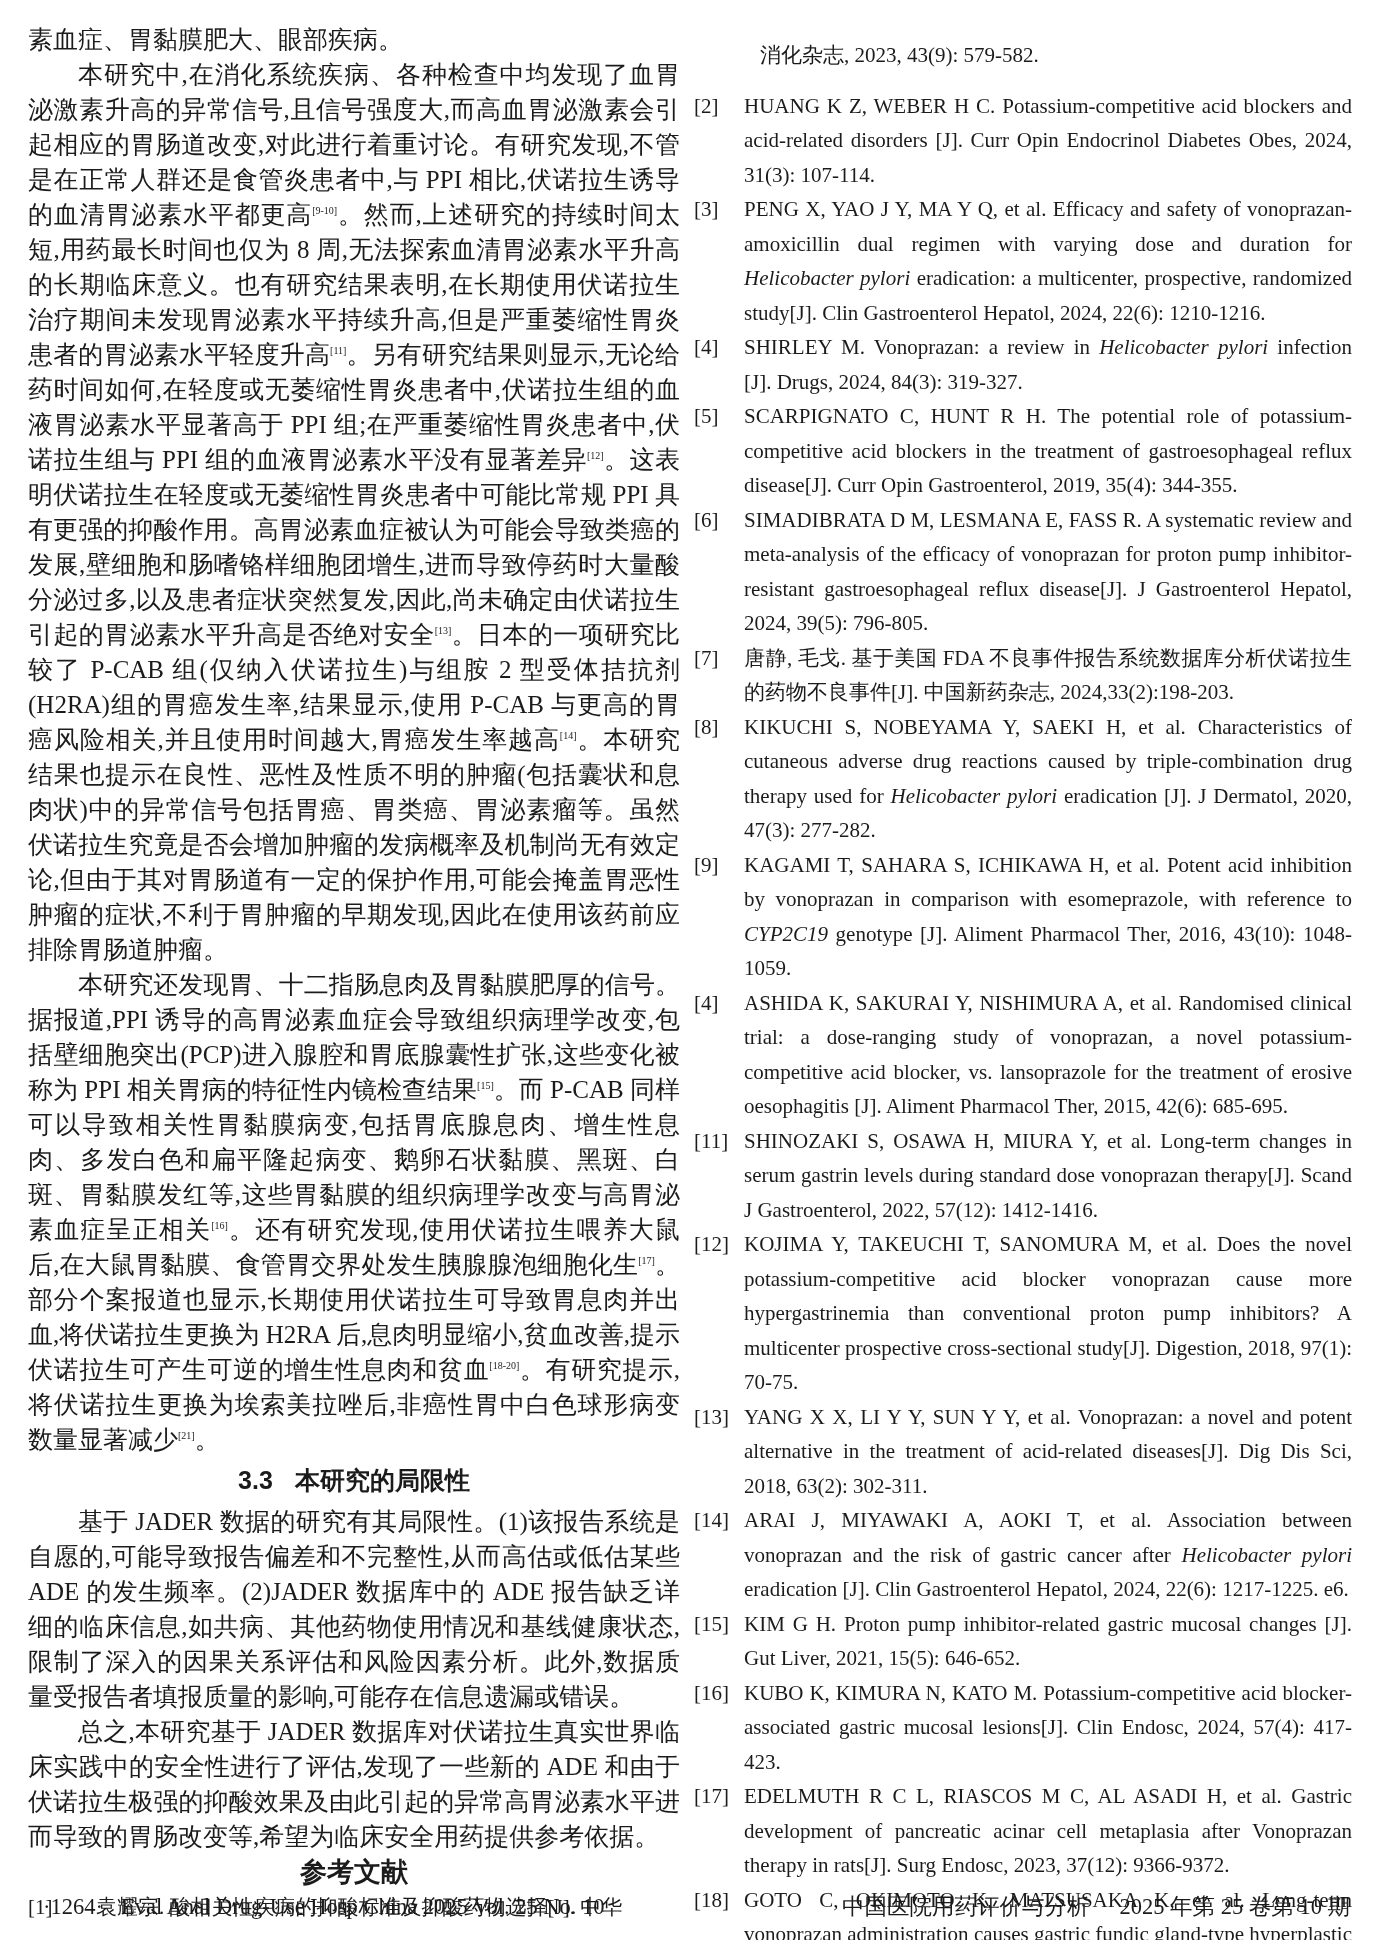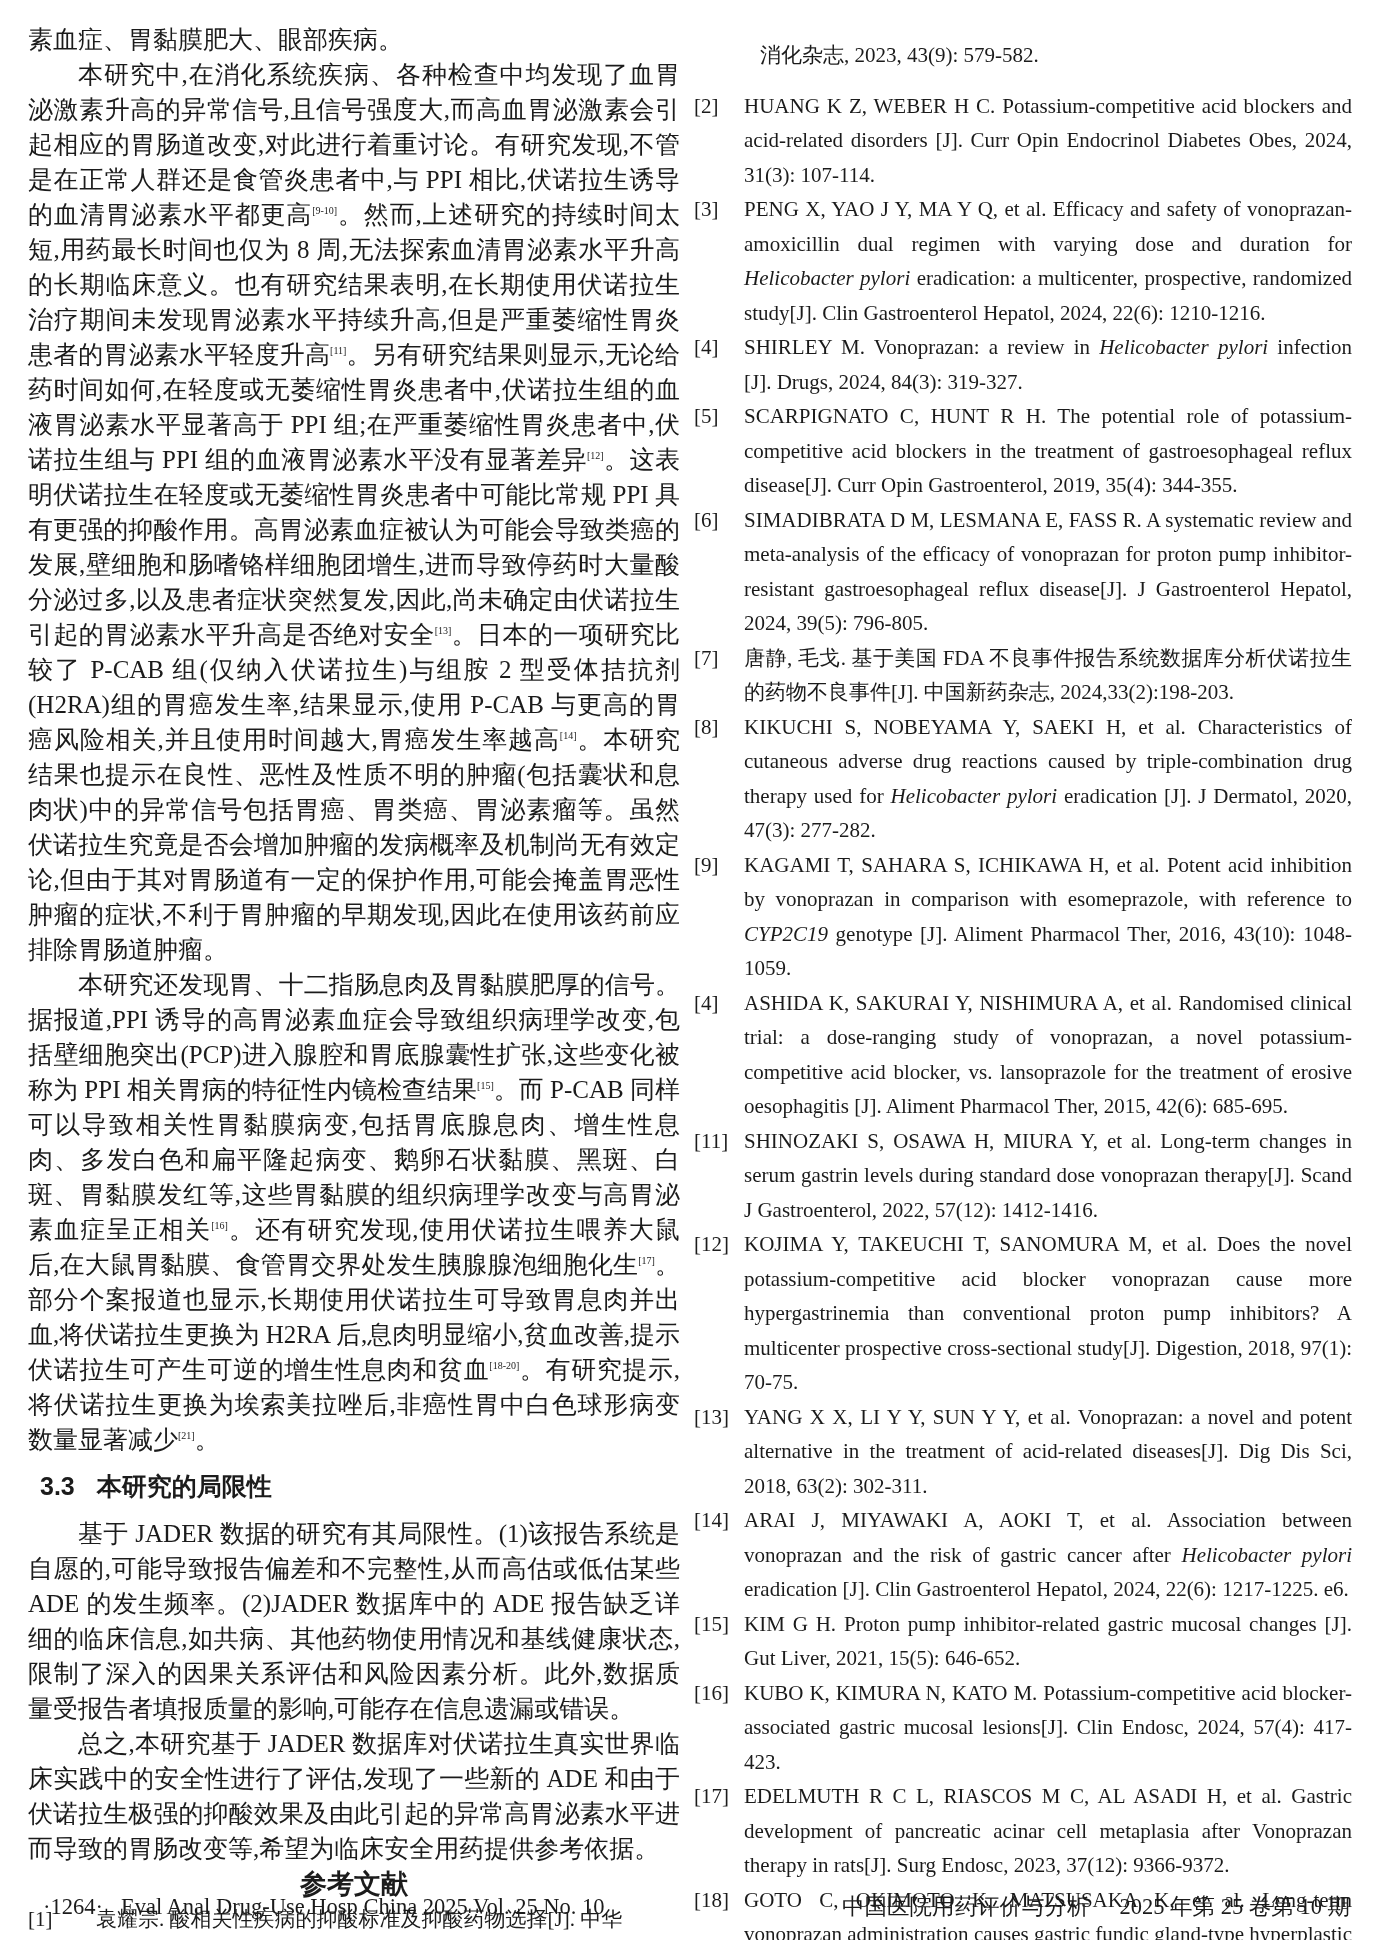--- a/index.html
+++ b/index.html
@@ -14,23 +14,23 @@
   .page { position: absolute; inset: 0; padding: 22px 23px 0 28px; box-sizing: border-box; }
   .columns { display: flex; gap: 14px; }
   .col { box-sizing: border-box; }
   .col-left  { width: 652px; font-size: 25px; line-height: 35px; text-align: justify; }
   .col-right { width: 658px; font-size: 21px; line-height: 34.5px; text-align: justify; }
 
   .body-p { margin: 0; text-indent: 2em; }
   .body-p.no-indent { text-indent: 0; }
 
   .sub-heading {
-    margin: 12px; font-size: 25px; line-height: 35px; font-weight: bold;
+    margin: 6px; font-size: 25px; line-height: 35px; font-weight: bold;
     font-family: "Liberation Sans", "DejaVu Sans", sans-serif;
-    text-align: left;
+    text-align: center;
   }
   .h-num { display: inline-block; margin-right: 22px; }
 
   .refs-heading {
     margin: 0; font-size: 27px; line-height: 36px; font-weight: bold;
     font-family: "Liberation Sans", "DejaVu Sans", sans-serif;
     text-align: center;
   }
 
   .ref { margin: 0; padding-left: 50px; text-indent: -50px; font-size: 21px; }

